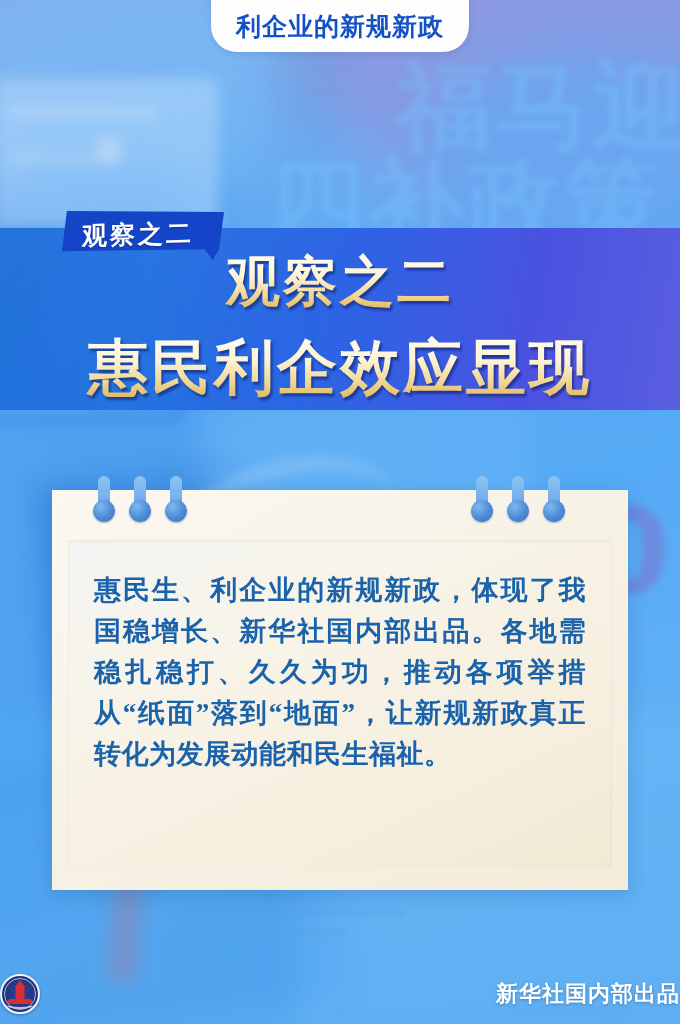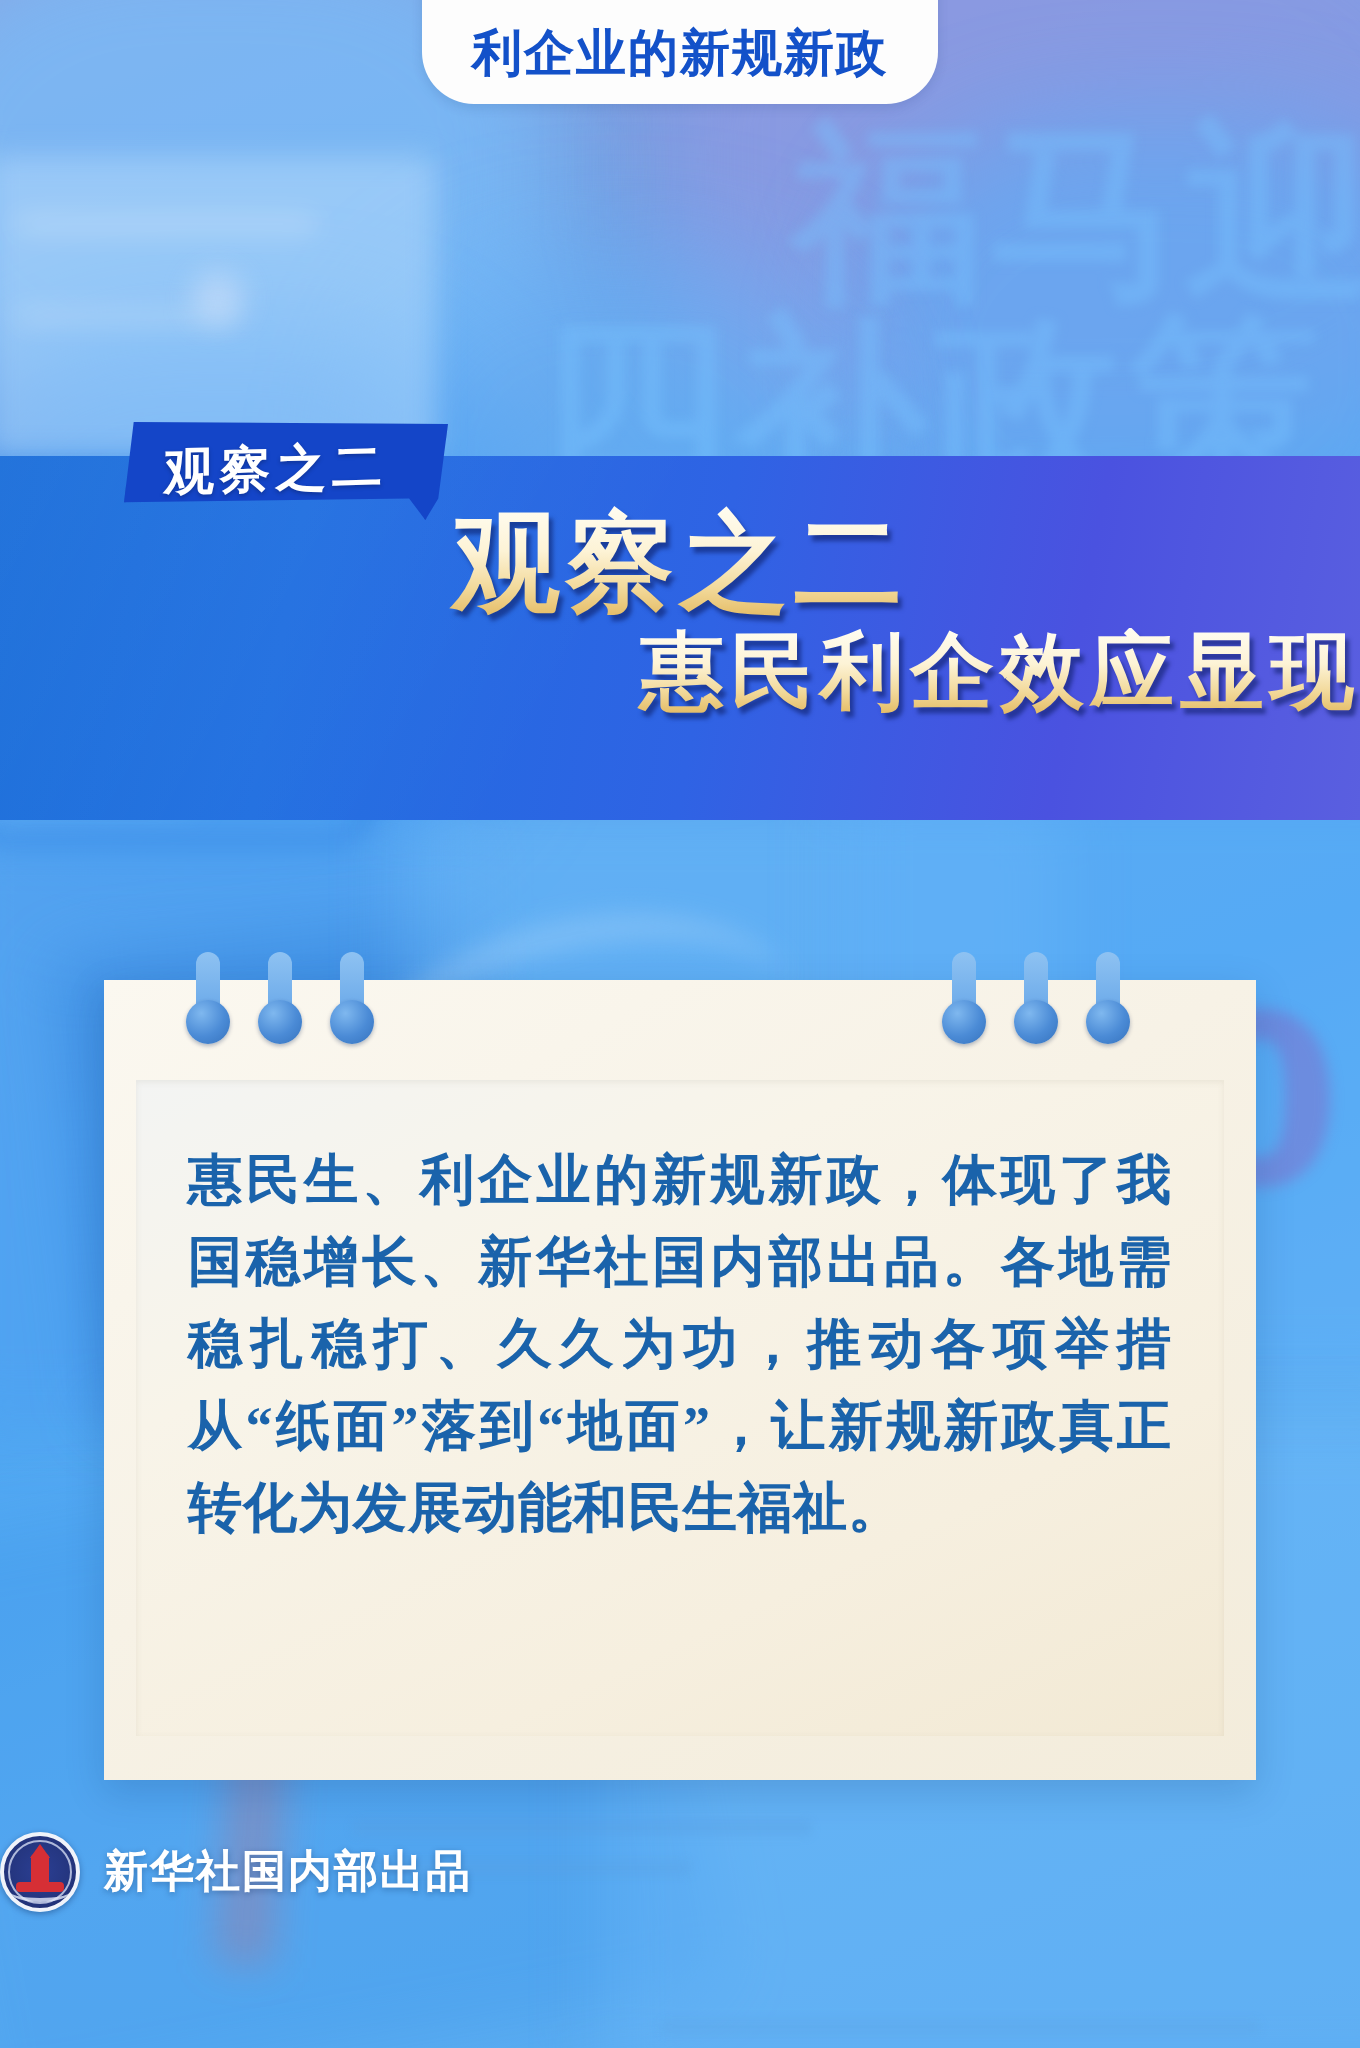--- a/index.html
+++ b/index.html
@@ -167,21 +167,21 @@
     line-height:1.14;
     letter-spacing:3px;
     background:linear-gradient(180deg,#fffdf2 0%, #fdf3d6 38%, #f2d99a 68%, #dfb152 100%);
     -webkit-background-clip:text;
     background-clip:text;
     color:transparent;
     -webkit-text-fill-color:transparent;
     filter:drop-shadow(2px 3px 1px rgba(10,25,95,.55));
   }
   .title-1{ font-size:54px; }
-  .title-2{ font-size:42px; margin-top:0;text-align:right;}
+  .title-2{ font-size:60px; margin-top:20px;}
 
   
   .card{
     position:absolute; left:52px; top:490px;
     width:576px; height:400px;
     background:linear-gradient(150deg,#fbf8f0 0%, #f7f2e6 45%, #f3ecdb 100%);
     box-shadow:0 6px 18px rgba(10,50,110,.18);
     z-index:18;
   }
   .card-inner{
@@ -217,22 +217,22 @@
     width:22px; height:22px; border-radius:50%;
     background:radial-gradient(circle at 35% 30%, #7fb8ef 0%, #4b8bd6 55%, #3572bd 100%);
     margin:-10px 0 0 -5px;
     box-shadow:0 1px 2px rgba(0,30,80,.3);
   }
   .pin-1{left:46px;} .pin-2{left:82px;} .pin-3{left:118px;}
   .pin-4{left:424px;} .pin-5{left:460px;} .pin-6{left:496px;}
 
   
   .footer{
-    position:absolute; left:0; top:916px; width:680px;
-    display:flex; align-items:center; justify-content:flex-start; gap:12px;
+    position:absolute; left:0; top:974px; width:680px;
+    display:flex; align-items:center; justify-content:space-between; gap:12px;
     z-index:20;
   }
   .logo{
     width:40px; height:40px; border-radius:50%;
     background:radial-gradient(circle at 50% 48%, #2b3f93 0%, #24357e 62%, #1a2a68 100%);
     border:2px solid #f0f3fa;
     position:relative; overflow:hidden;
     box-shadow:0 1px 3px rgba(0,20,70,.35);
   }
   .logo .p-body{

